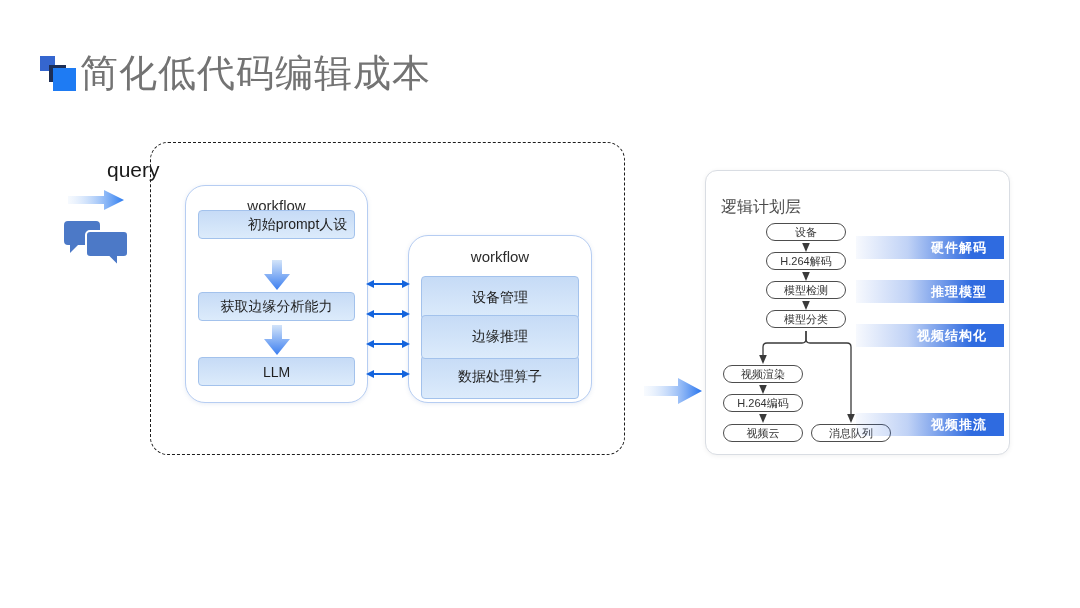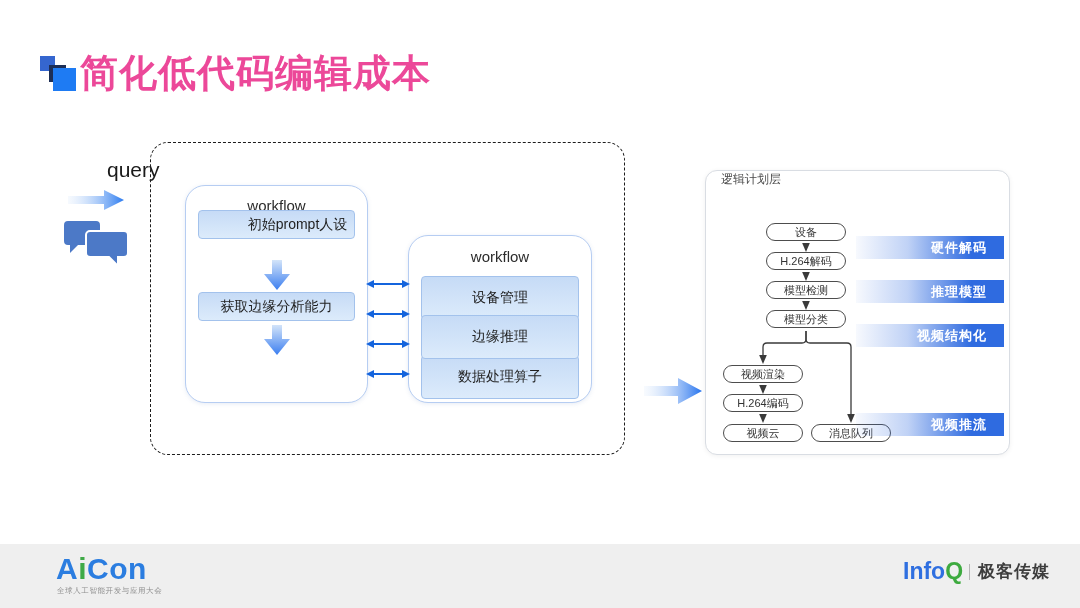--- a/index.html
+++ b/index.html
@@ -5,21 +5,21 @@
   * { margin:0; padding:0; box-sizing:border-box; }
   html,body { background:#fff; }
   body { font-family:"Liberation Sans","DejaVu Sans",sans-serif; }
   .slide { position:relative; width:1080px; height:608px; background:#ffffff; overflow:hidden; }
 
   
   .title-icon { position:absolute; left:40px; top:54px; width:36px; height:38px; }
   .title-icon .sq-small { position:absolute; left:0; top:2px; width:15px; height:15px; background:#3566cf; }
   .title-icon .sq-dark  { position:absolute; left:9px; top:11px; width:17px; height:17px; background:#1d2e55; }
   .title-icon .sq-big   { position:absolute; left:13px; top:14px; width:23px; height:23px; background:#1e7bf3; }
-  .page-title { position:absolute; left:80px; top:48px; font-size:38px; font-weight:700; color:#ec4899; letter-spacing:1px; }
+  .page-title { position:absolute; left:80px; top:48px; font-size:38px; font-weight:400; color:#737373; letter-spacing:1px; }
 
   
   .query-label { position:absolute; left:75px; top:158px; font-size:21px; color:#1a1a1a;margin-left:32px; }
   .query-arrow { position:absolute; left:68px; top:189px; }
   .chat-icon   { position:absolute; left:64px; top:219px; }
 
   
   .dashed-box { position:absolute; left:150px; top:142px; width:475px; height:313px;
                 border:1.8px dashed #1d1d1d; border-radius:18px; }
 
@@ -40,21 +40,21 @@
   
   .link-arrow { position:absolute; left:366px; width:44px; height:12px; }
 
   
   .big-arrow { position:absolute; left:644px; top:377px; }
 
   
   .plan-panel { position:absolute; left:705px; top:170px; width:305px; height:285px;
                 background:#fff; border:1px solid #d9dde3; border-radius:12px;
                 box-shadow:0 1px 5px rgba(0,0,0,.06); }
-  .plan-title { position:absolute; left:15px; top:0; font-size:12px; color:#4a4a4a; }
+  .plan-title { position:absolute; left:15px; top:26px; font-size:16px; color:#4a4a4a; }
   .flow-node { position:absolute; width:80px; height:18px; background:#fff;
                border:1px solid #4d4d4d; border-radius:10px;
                display:flex; align-items:center; justify-content:center;
                font-size:11px; color:#333; }
   .plan-svg { position:absolute; left:0; top:0; pointer-events:none; }
   .stage-bar { position:absolute; left:150px; width:148px; height:23px;
                background:linear-gradient(90deg, rgba(47,107,224,0.04) 0%, rgba(47,107,224,0.30) 35%, #2f6be0 78%);
                display:flex; align-items:center; justify-content:flex-end;
                padding-right:17px; font-size:13px; font-weight:700; color:#fff; letter-spacing:1px; }
 
@@ -114,20 +114,21 @@
     <div class="wf-node" style="top:106px;">获取边缘分析能力</div>
     <svg class="down-arrow" style="top:139px;" width="28" height="30" viewBox="0 0 28 30">
       <defs>
           <linearGradient id="dag2" x1="0" y1="0" x2="0" y2="1">
         <stop offset="0" stop-color="#d3e4f9"></stop>
             <stop offset="1" stop-color="#3b7ef0"></stop>
       </linearGradient>
         </defs>
       <polygon points="9,0 19,0 19,14 27,14 14,30 1,14 9,14" fill="url(#dag2)"></polygon>
     </svg>
+    <div class="wf-node" style="top:171px;">LLM</div>
   </div>
 
   <div class="wf-card wf-right">
     <div class="wf-title" style="top:12px;">workflow</div>
     <div class="wf-node" style="top:40px;">设备管理</div>
     <div class="wf-node" style="top:119px;">数据处理算子</div>
     <div class="wf-node" style="top:79px;">边缘推理</div>
   </div>
 
   <svg class="link-arrow" style="top:278px;" width="44" height="12" viewBox="0 0 44 12">
@@ -189,24 +190,14 @@
     <div class="flow-node" style="left:17px; top:223px;">H.264编码</div>
     <div class="flow-node" style="left:17px; top:253px;">视频云</div>
     <div class="flow-node" style="left:105px; top:253px;">消息队列</div>
 
     <div class="stage-bar" style="top:65px;">硬件解码</div>
     <div class="stage-bar" style="top:109px;">推理模型</div>
     <div class="stage-bar" style="top:153px;">视频结构化</div>
     <div class="stage-bar" style="top:242px;">视频推流</div>
   </div>
 
-  <div class="footer-band">
-    <div class="aicon-logo"><span class="aicon-a">A</span><span class="aicon-i">i</span><span class="aicon-con">Con</span></div>
-    <div class="aicon-tagline">全球人工智能开发与应用大会</div>
-    <div class="infoq-logo">
-      <span class="infoq-info">Info</span>
-        <span class="infoq-q">Q</span>
-      <span class="infoq-divider"></span>
-      <span class="infoq-media">极客传媒</span>
-    </div>
-  </div>
 
 </div>
 
 </body></html>

